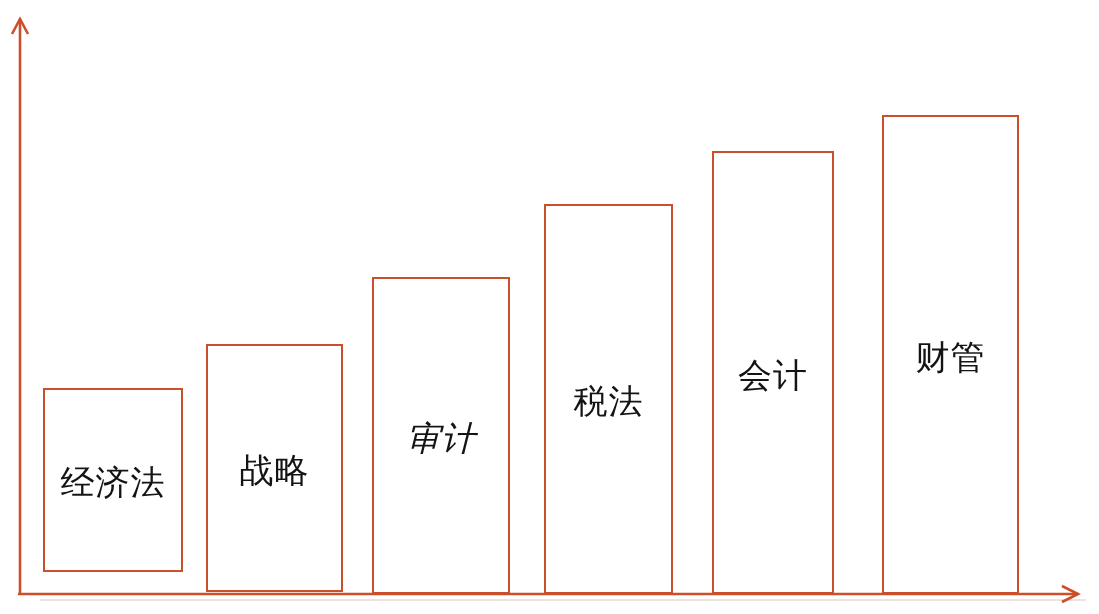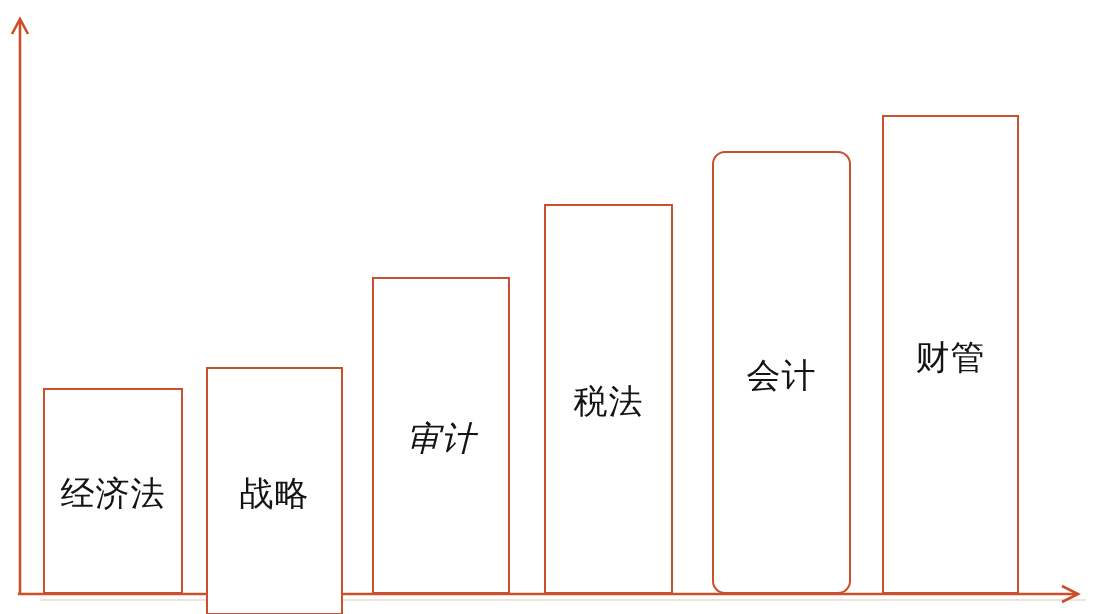--- a/index.html
+++ b/index.html
@@ -48,32 +48,32 @@
 
 <div class="stage">
   <svg class="axes-svg" viewBox="0 0 1099 614" xmlns="http://www.w3.org/2000/svg">
     <line id="x-axis-shadow" x1="40" y1="600" x2="1086" y2="600" stroke-width="2" opacity="0.45" stroke="#dcc3b8"></line>
     <line id="y-axis-line" x1="20" y1="19" x2="20" y2="595" stroke-width="2.6" stroke="#cc4f2a"></line>
     <polyline id="y-axis-arrow" points="12,34 20,19 28,34" fill="none" stroke-width="2.6" stroke="#cc4f2a"></polyline>
     <line id="x-axis-line" x1="18" y1="594" x2="1078" y2="594" stroke-width="2.6" stroke="#cc4f2a"></line>
     <polyline id="x-axis-arrow" points="1062,586 1078,594 1062,602" fill="none" stroke-width="2.6" stroke="#cc4f2a"></polyline>
   </svg>
   <div id="bars-layer">
-      <div class="bar" style="left: 43px; width: 140px; top: 388px; height: 206px; border-color: rgb(200, 80, 46); background: rgb(255, 255, 255);">
+      <div class="bar" style="left: 43px; width: 140px; top: 388px; height: 184px; border-color: rgb(200, 80, 46); background: rgb(255, 255, 255);">
         <span class="bar-label" style="color: rgb(20, 20, 20);">经济法</span>
       </div>
-      <div class="bar" style="left: 206px; width: 137px; top: 367px; height: 248px; border-color: rgb(200, 80, 46); background: rgb(255, 255, 255);">
+      <div class="bar" style="left: 206px; width: 137px; top: 344px; height: 248px; border-color: rgb(200, 80, 46); background: rgb(255, 255, 255);">
         <span class="bar-label" style="color: rgb(20, 20, 20);">战略</span>
       </div>
       <div class="bar" style="left: 372px; width: 138px; top: 277px; height: 317px; border-color: rgb(200, 80, 46); background: rgb(255, 255, 255);">
         <span class="bar-label" style="color: rgb(20, 20, 20); font-style: italic;">审计</span>
       </div>
       <div class="bar" style="left: 544px; width: 129px; top: 204px; height: 390px; border-color: rgb(200, 80, 46); background: rgb(255, 255, 255);">
         <span class="bar-label" style="color: rgb(20, 20, 20);">税法</span>
       </div>
-      <div class="bar" style="left: 712px; width: 139px; top: 151px; height: 443px; border-color: rgb(200, 80, 46); background: rgb(255, 255, 255); border-radius: 13px;">
+      <div class="bar" style="left: 712px; width: 122px; top: 151px; height: 443px; border-color: rgb(200, 80, 46); background: rgb(255, 255, 255);">
         <span class="bar-label" style="color: rgb(20, 20, 20);">会计</span>
       </div>
       <div class="bar" style="left: 882px; width: 137px; top: 115px; height: 479px; border-color: rgb(200, 80, 46); background: rgb(255, 255, 255);">
         <span class="bar-label" style="color: rgb(20, 20, 20);">财管</span>
       </div>
     </div>
 </div>
 
 </body></html>

